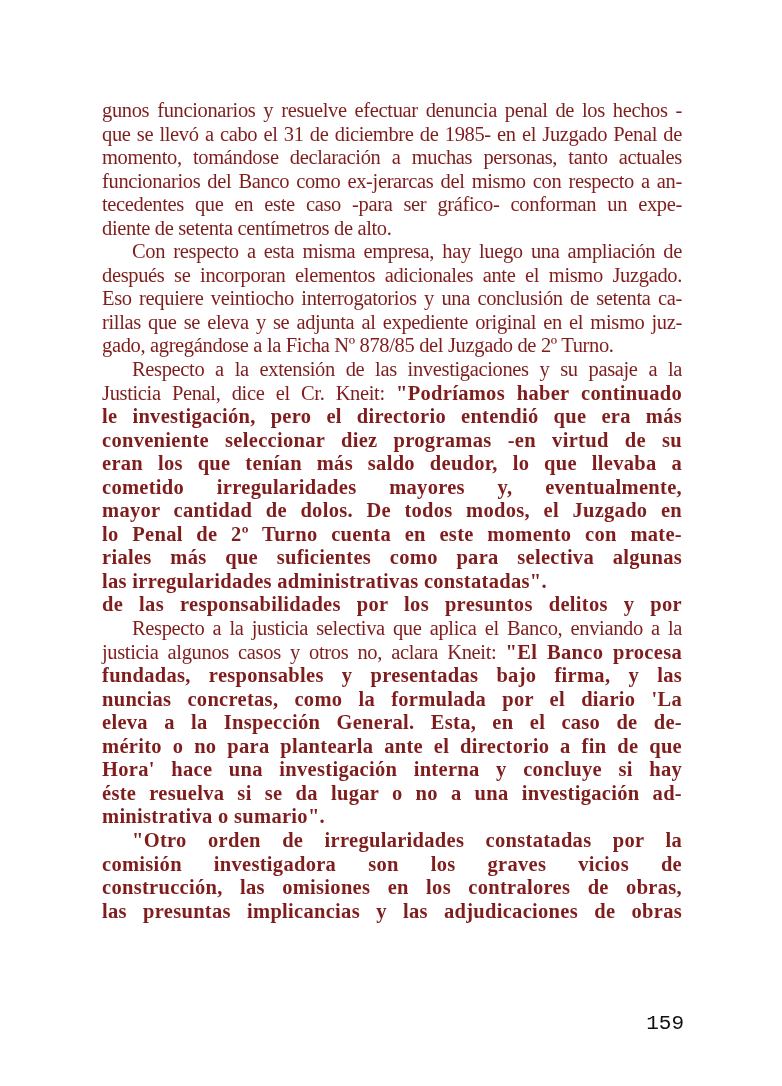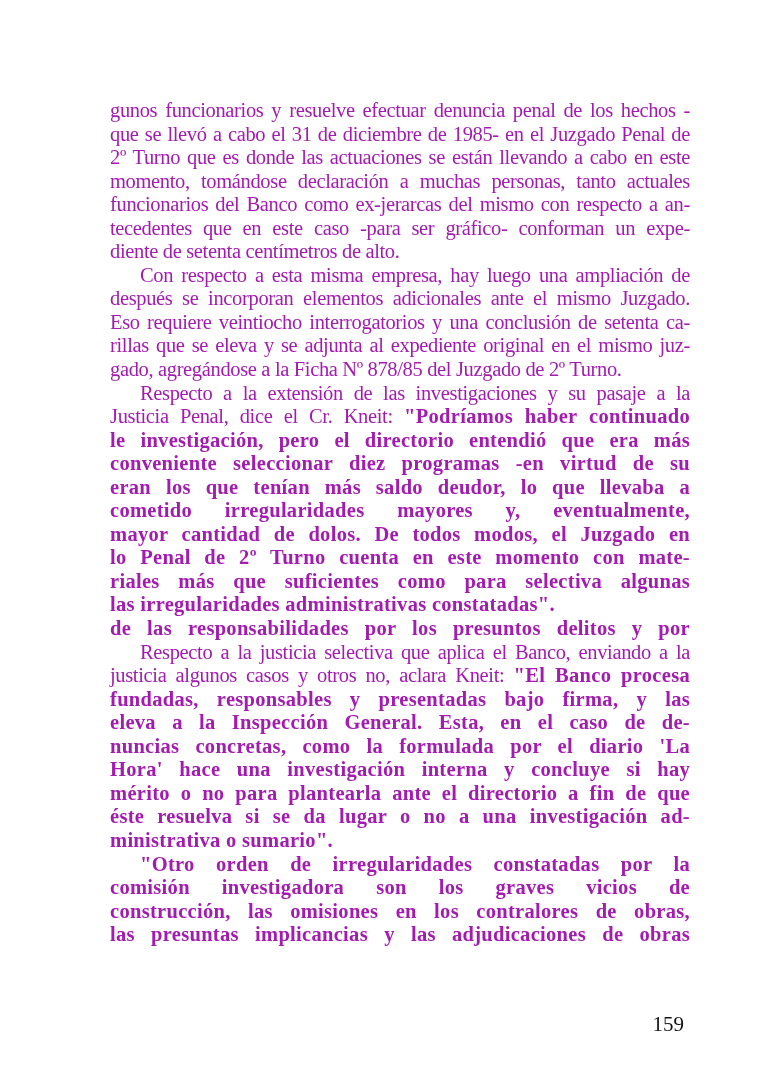--- a/index.html
+++ b/index.html
@@ -1,39 +1,38 @@
 <!DOCTYPE html>
 <html><head>
 <meta charset="utf-8">
 <style>
   html, body { margin: 0; padding: 0; background: #ffffff; }
   body { width: 782px; height: 1086px; position: relative; overflow: hidden; }
   .page { position: absolute; left: 0; top: 0; width: 782px; height: 1086px; background: #fff; }
-  .text-block { position: absolute; left: 102px; top: 99px; width: 580px; color: #a21caf; margin-left: 8px; }
+  .text-block { position: absolute; left: 102px; top: 99px; width: 580px; color: #7f1d1d; }
   .line {
     height: 23.55px; line-height: 23.55px; white-space: nowrap;
     font-family: "Liberation Serif", serif; font-size: 20.5px;
     text-align: justify; text-align-last: justify; letter-spacing: -0.35px;
   }
   .line.last { text-align-last: left; }
   .line.indent { padding-left: 30px; }
   .b { font-weight: bold; letter-spacing: 0.3px; }
   .page-number {
     position: absolute; left: 624px; top: 1012px; width: 60px; text-align: right;
-    font-family: Liberation Serif, serif; font-size: 21px; color: #111;
+    font-family: Liberation Mono, monospace; font-size: 21px; color: #111;
   }
 </style>
 </head>
 <body>
 
 <div class="page">
   <div class="text-block" id="text-block">
       <div class="line"><span>gunos funcionarios y resuelve efectuar denuncia penal de los hechos -</span></div>
       <div class="line"><span>que se llevó a cabo el 31 de diciembre de 1985- en el Juzgado Penal de</span></div>
-      <div class="line"><span>2º Turno que es donde las actuaciones se están llevando a cabo en este</span></div>
       <div class="line"><span>momento, tomándose declaración a muchas personas, tanto actuales</span></div>
       <div class="line"><span>funcionarios del Banco como ex-jerarcas del mismo con respecto a an-</span></div>
       <div class="line"><span>tecedentes que en este caso        -para ser gráfico- conforman un expe-</span></div>
       <div class="line last"><span>diente de setenta centímetros de alto.</span></div>
       <div class="line indent"><span>Con respecto a esta misma empresa, hay luego una ampliación de</span></div>
       <div class="line"><span>después se incorporan elementos adicionales ante el mismo Juzgado.</span></div>
       <div class="line"><span>Eso requiere veintiocho interrogatorios y una conclusión de setenta ca-</span></div>
       <div class="line"><span>rillas que se eleva y se adjunta al expediente original en el mismo juz-</span></div>
       <div class="line last"><span>gado, agregándose a la Ficha Nº 878/85 del Juzgado de 2º Turno.</span></div>
       <div class="line indent"><span>Respecto a la extensión de las investigaciones y su pasaje a la</span></div>
@@ -43,24 +42,24 @@
       <div class="line"><span class="b">eran los que tenían más saldo deudor, lo que llevaba a</span></div>
       <div class="line"><span class="b">cometido irregularidades mayores y, eventualmente,</span></div>
       <div class="line"><span class="b">mayor cantidad de dolos. De todos modos, el Juzgado en</span></div>
       <div class="line"><span class="b">lo Penal de 2º Turno cuenta en este momento con mate-</span></div>
       <div class="line"><span class="b">riales más que suficientes como para selectiva algunas</span></div>
       <div class="line last"><span class="b">las irregularidades administrativas constatadas".</span></div>
       <div class="line"><span class="b">de las responsabilidades por los presuntos delitos y por</span></div>
       <div class="line indent"><span>Respecto a la justicia selectiva que aplica el Banco, enviando a la</span></div>
       <div class="line"><span>justicia algunos casos y otros no, aclara Kneit: </span><span class="b">"El Banco procesa</span></div>
       <div class="line"><span class="b">fundadas, responsables y presentadas bajo firma, y las</span></div>
+      <div class="line"><span class="b">nuncias concretas, como la formulada por el diario 'La</span></div>
       <div class="line"><span class="b">eleva a la Inspección General. Esta, en el caso de de-</span></div>
-      <div class="line"><span class="b">nuncias concretas, como la formulada por el diario 'La</span></div>
+      <div class="line"><span class="b">mérito o no para plantearla ante el directorio a fin de que</span></div>
       <div class="line"><span class="b">Hora' hace una investigación interna y concluye si hay</span></div>
-      <div class="line"><span class="b">mérito o no para plantearla ante el directorio a fin de que</span></div>
       <div class="line"><span class="b">éste resuelva si se da lugar o no a una investigación ad-</span></div>
       <div class="line last"><span class="b">ministrativa o sumario".</span></div>
       <div class="line indent"><span class="b">"Otro orden de irregularidades constatadas por la</span></div>
       <div class="line"><span class="b">comisión investigadora son los graves vicios de</span></div>
       <div class="line"><span class="b">construcción, las omisiones en los contralores de obras,</span></div>
       <div class="line"><span class="b">las presuntas implicancias y las adjudicaciones de obras</span></div>
     </div>
   <div class="page-number">159</div>
 </div>
 

